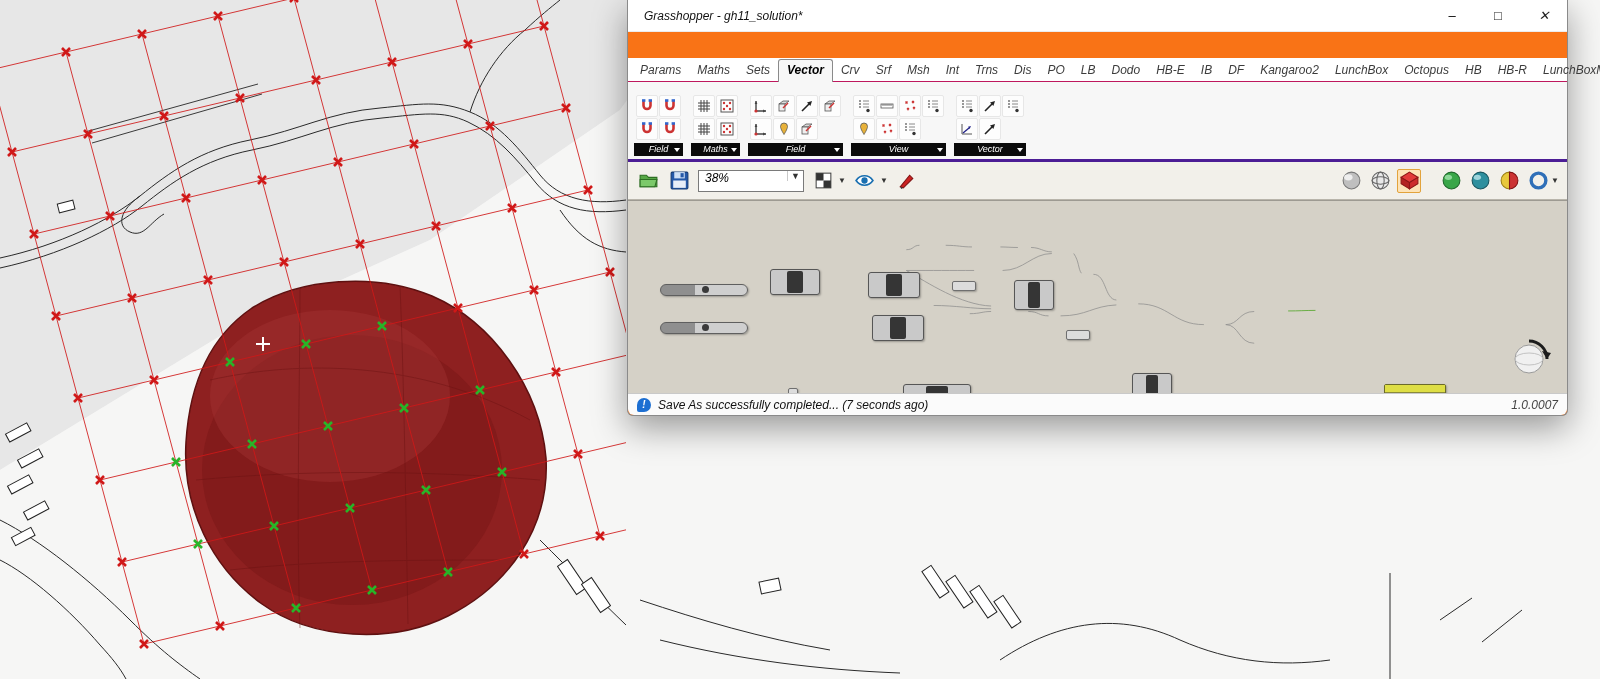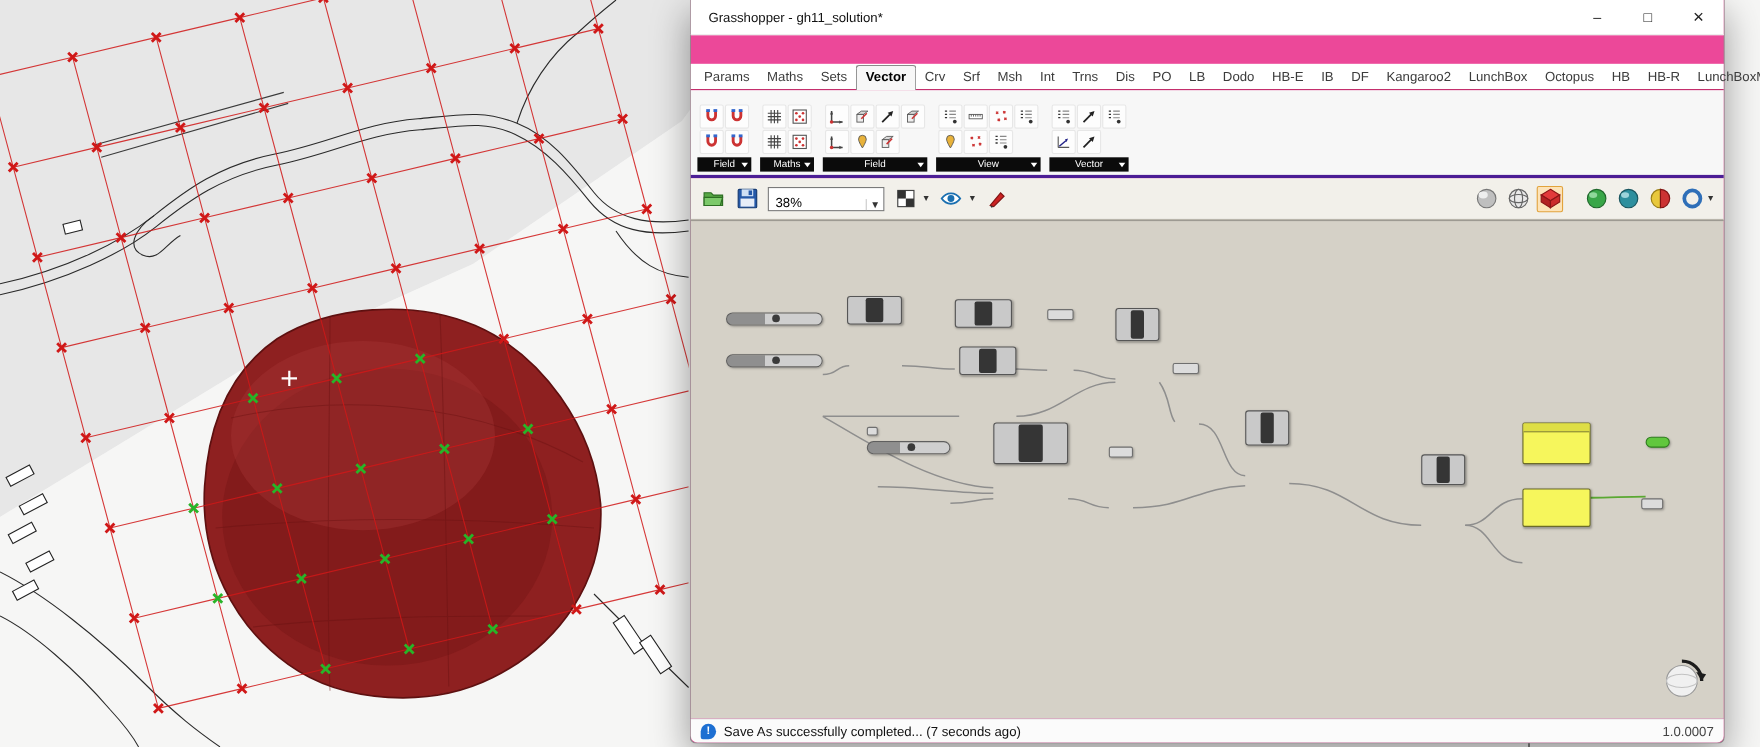--- a/index.html
+++ b/index.html
@@ -3,23 +3,23 @@
 <meta charset="utf-8">
 <style>
   * { margin:0; padding:0; box-sizing:border-box; }
   html,body { width:1600px; height:679px; overflow:hidden; font-family:"Liberation Sans", sans-serif; background:#f2f2f2; }
   .stage { position:relative; width:1600px; height:679px; }
 
   
   svg.bg { position:absolute; left:0; top:0; width:1600px; height:679px; }
 
   
-  .gh-window { position:absolute; left:627px; top:0; width:941px; height:676px;
-    background:#ec4899; border:1px solid #8a8a8a; border-top:none;
-    border-radius:0 0 6px 6px; box-shadow:0 12px 34px rgba(0,0,0,.38); }
+  .gh-window { position:absolute; left:627px; top:0; width:941px; height:416px;
+    background:#f97316; border:1px solid #8a8a8a; border-top:none;
+    border-radius:0 0 6px 6px; box-shadow:0 12px 34px rgba(0,0,0,.38);font-style:italic; }
 
   .titlebar { position:absolute; left:0; top:0; right:0; height:32px; background:#ffffff;
     display:flex; align-items:center; border-bottom:1px solid #ececec; }
   .title { padding-left:16px; font-size:12px; color:#111; }
   .win-controls { margin-left:auto; display:flex; height:100%; }
   .win-btn { width:46px; height:100%; display:flex; align-items:center; justify-content:center;
     font-size:13px; color:#222; cursor:default; }
 
   .menubar { position:absolute; left:0; top:32px; right:0; height:26px; background:#fff;
     display:flex; align-items:center; font-size:12.5px; }
@@ -42,21 +42,21 @@
   .rlabel { height:13px; background:#0b0b0b; color:#fff; font-size:9px; line-height:13px;
     text-align:center; position:relative; }
   .rcaret { position:absolute; right:3px; top:5px; width:0; height:0;
     border-left:3px solid transparent; border-right:3px solid transparent; border-top:4px solid #fff; }
 
   .canvas-toolbar { position:absolute; left:0; top:162px; right:0; height:38px; background:#f2f0ea;
     border-bottom:1px solid #b9b5ab; display:flex; align-items:center; gap:7px; padding:0 8px; }
   .tb-ic { width:24px; height:24px; display:flex; align-items:center; justify-content:center; }
   .tb-ic svg { width:21px; height:21px; }
   .combo { width:106px; height:22px; background:#fff; border:1px solid #7a7a7a; display:flex;
-    align-items:flex-end; font-size:12px; padding-left:6px; }
+    align-items:flex-start; font-size:12px; padding-left:6px; }
   .combo .caret { margin-left:auto; width:16px; text-align:center; color:#333; font-size:9px;
     border-left:1px solid #c9c9c9; }
   .mini-caret { font-size:8px; color:#333; margin-left:-4px; }
   .tb-right { margin-left:auto; display:flex; align-items:center; gap:5px; }
   .tb-ic.sel { background:#fde3b8; border:1px solid #e2a33c; border-radius:2px; }
 
   .canvas { position:absolute; left:0; top:200px; right:0; bottom:22px; background:#d5d1c7;
     border-top:1px solid #9d9a92; overflow:hidden; }
   svg.wires { position:absolute; inset:0; width:100%; height:100%; pointer-events:none; }
   .nodes { position:absolute; inset:0; }

